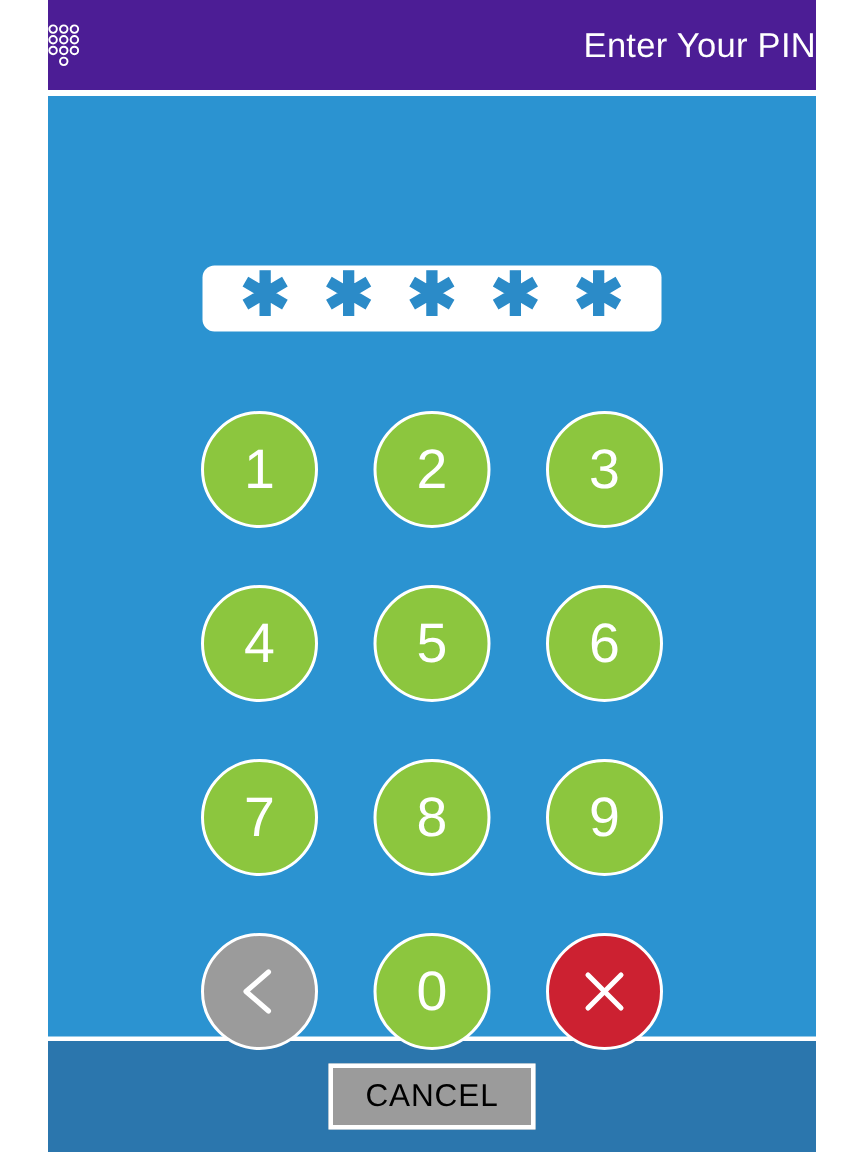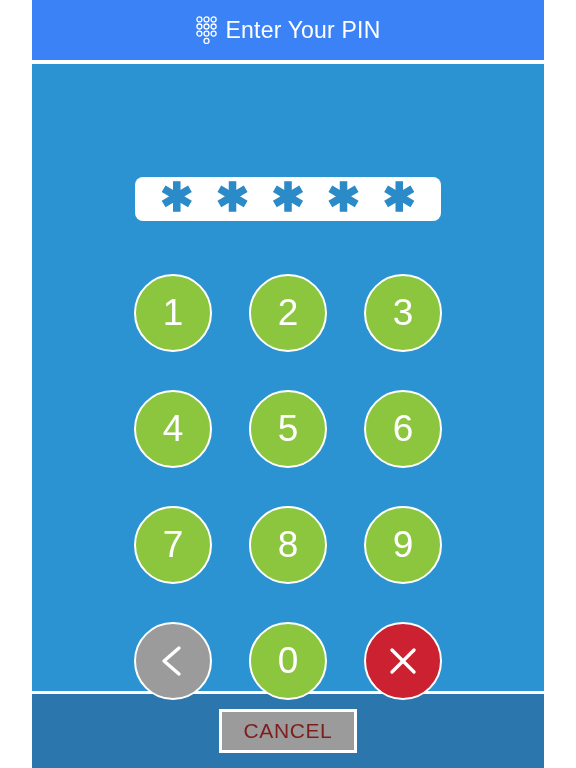--- a/index.html
+++ b/index.html
@@ -21,24 +21,24 @@
     width: 512px;
     height: 768px;
     display: flex;
     flex-direction: column;
   }
 
   
   .header {
     height: 60px;
     flex: 0 0 60px;
-    background: #3b82f6;
-    display: flex;
-    align-items: center;
-    justify-content: center;
+    background: #4c1d95;
+    display: flex;
+    align-items: center;
+    justify-content: space-between;
     gap: 9px;
   }
   .dialpad-icon {
     width: 21px;
     height: 29px;
     display: block;
   }
   .header-title {
     color: #ffffff;
     font-size: 23px;
@@ -138,21 +138,21 @@
     background: #2b76ad;
     display: flex;
     align-items: center;
     justify-content: center;
     gap: 26px;
   }
   .footer-btn {
     height: 44px;
     box-sizing: border-box;
     border: 3px solid #ffffff;
-    color: #7f1d1d;
+    color: #000000;
     font-size: 21px;
     font-weight: 400;
     letter-spacing: 0.6px;
     display: flex;
     align-items: center;
     justify-content: center;
     cursor: pointer;
     font-family: "Liberation Sans", sans-serif;
     padding: 0 22px;
     min-width: 125px;

